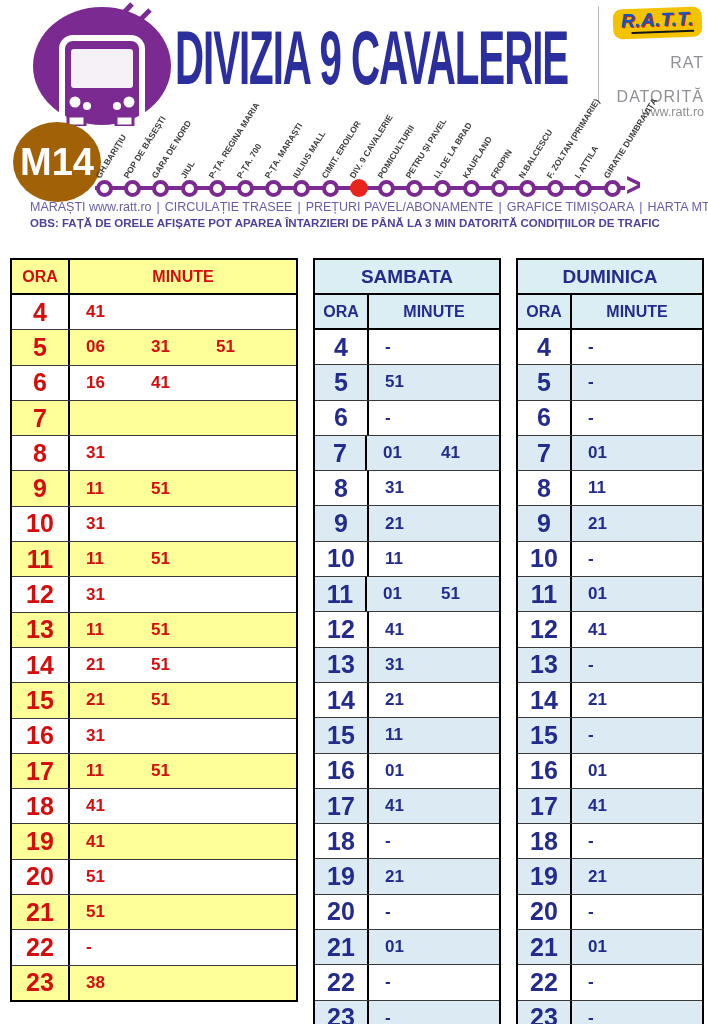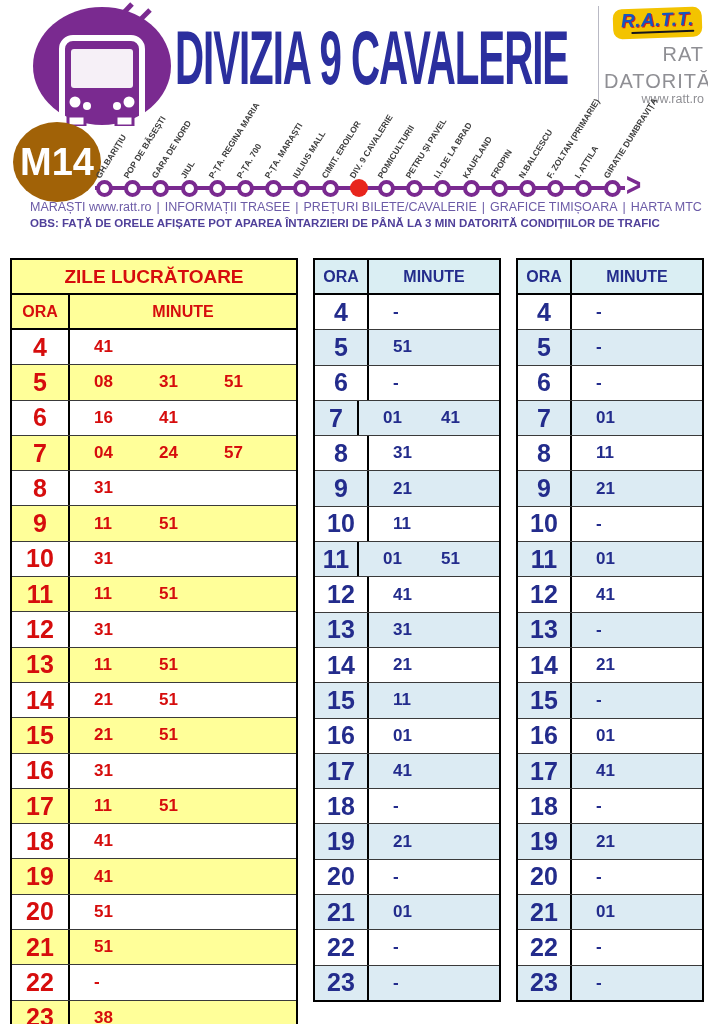--- a/index.html
+++ b/index.html
@@ -10,21 +10,21 @@
   .page-title{position:absolute;left:175px;top:14px;margin:0;font-size:76px;font-weight:bold;
     color:#2B2F9E;letter-spacing:-2px;white-space:nowrap;transform:scaleX(.53);transform-origin:0 0;}
   .vdivider{position:absolute;left:598px;top:6px;width:1px;height:96px;background:#b9b9c4;}
   .ratt{position:absolute;left:604px;top:8px;width:100px;text-align:right;}
   .ratt-badge{display:inline-block;background:#F3C300;border-radius:9px;padding:2px 8px 5px 8px;
     transform:rotate(-2deg);margin-right:2px;}
   .ratt-brand{color:#1456c0;font-weight:bold;font-style:italic;font-size:19px;line-height:1;
     text-shadow:1px 1px 0 #d02020;letter-spacing:.5px;display:block;}
   .ratt-swoosh{height:3px;background:#15151c;border-radius:2px;margin-top:3px;}
   .ratt-swoosh.s2{margin-top:2px;height:2px;width:86%;}
-  .ratt-org{color:#8f8f94;font-size:20px;line-height:1.12;letter-spacing:1px;margin-top:5px;}
+  .ratt-org{color:#8f8f94;font-size:16px;line-height:1.12;letter-spacing:1px;margin-top:16px;}
   .ratt-site{color:#8f8f94;font-size:12.5px;line-height:1.1;}
 
   
   .route{position:absolute;left:0;top:100px;width:708px;height:110px;}
   .m14-badge{position:absolute;left:13px;top:22px;width:88px;height:80px;background:#a16207;
     border-radius:50%;color:#fff;font-size:38px;font-weight:bold;display:flex;align-items:center;justify-content:center;}
   .route-line{position:absolute;left:95px;top:86px;width:530px;height:4px;background:#7A2A90;}
   .dot{position:absolute;top:80px;width:9px;height:9px;border:4px solid #7A2A90;border-radius:50%;background:#fff;}
   .dot.current{width:18px;height:18px;border:0;background:#E8251C;top:79px;}
   .st-label{position:absolute;bottom:30px;font-size:8.5px;font-weight:bold;color:#3d3d3d;
@@ -45,21 +45,21 @@
   #t2{left:516px;width:188px;}
   .tt-title{height:33px;border-bottom:2px solid #000;display:flex;align-items:center;justify-content:center;
     font-weight:bold;font-size:19px;}
   .tt-cols{height:33px;border-bottom:2px solid #000;display:flex;font-weight:bold;font-size:16px;}
   .tt-cols .ora{display:flex;align-items:center;justify-content:center;border-right:2px solid #000;}
   .tt-cols .min{flex:1;display:flex;align-items:center;justify-content:center;border-radius:11px;}
   .tt-row{height:34.3px;display:flex;border-bottom:1px solid #3a3a3a;}
   .tt-row:last-child{border-bottom:none;}
   .tt-row .hour{display:flex;align-items:center;justify-content:center;border-right:2px solid #000;
     font-size:25px;font-weight:bold;}
-  .tt-row .mins{flex:1;display:flex;align-items:center;padding-left:24px;}
+  .tt-row .mins{flex:1;display:flex;align-items:center;padding-left:16px;}
   .minute{font-size:17px;font-weight:bold;display:inline-block;}
 
   .theme-yellow{color:#D60D0D;}
   .theme-yellow .tt-title,.theme-yellow .tt-cols{background:#FFFF99;}
   .theme-yellow .tt-row.alt{background:#FFFF99;}
   .theme-yellow .ora,.theme-yellow .hour{width:56px;}
   .theme-yellow .minute{width:65px;}
 
   .theme-blue{color:#232C8C;}
   .theme-blue .tt-title,.theme-blue .tt-cols{background:#DAEEF3;}
@@ -137,57 +137,51 @@
     <div class="dot" style="left: 519px;"></div>
     <div class="st-label" style="left: 525px;">N.BALCESCU</div>
     <div class="dot" style="left: 547.2px;"></div>
     <div class="st-label" style="left: 553.2px;">F. ZOLTAN (PRIMARIE)</div>
     <div class="dot" style="left: 575.4px;"></div>
     <div class="st-label" style="left: 581.4px;">I. ATTILA</div>
     <div class="dot" style="left: 603.6px;"></div>
     <div class="st-label" style="left: 609.6px;">GIRATIE DUMBRAVIȚA</div>
   </div>
 
-<div class="nav"><span class="link">MARAȘTI www.ratt.ro</span><span class="sep">|</span><span class="link">INFORMAȚII TRASEE</span><span class="sep">|</span><span class="link">PREȚURI BILETE/CAVALERIE</span><span class="sep">|</span><span class="link">GRAFICE TIMIȘOARA</span><span class="sep">|</span><span class="link">HARTA MTC</span><span class="sep-space"></span></div>
+<div class="nav"><span class="link">MARAȘTI www.ratt.ro</span><span class="sep">|</span><span class="link">CIRCULAȚIE TRASEE</span><span class="sep">|</span><span class="link">PREȚURI PAVEL/ABONAMENTE</span><span class="sep">|</span><span class="link">GRAFICE TIMIȘOARA</span><span class="sep">|</span><span class="link">HARTA MTC</span><span class="sep-space"></span></div>
 <div class="notice">OBS: FAȚĂ DE ORELE AFIȘATE POT APAREA ÎNTARZIERI DE PÂNĂ LA 3 MIN DATORITĂ CONDIȚIILOR DE TRAFIC</div>
 
 <div class="tt theme-yellow" id="t0">
-    <div class="tt-title">ZILE LUCRĂTOARE</div>
     <div class="tt-cols">
       <div class="ora">ORA</div>
       <div class="min">MINUTE</div>
     </div>
     <div class="tt-row">
       <div class="hour">4</div>
       <div class="mins">
         <span class="minute">41</span>
       </div>
     </div>
     <div class="tt-row alt">
       <div class="hour">5</div>
       <div class="mins">
-        <span class="minute">08</span>
+        <span class="minute">06</span>
         <span class="minute">31</span>
         <span class="minute">51</span>
       </div>
     </div>
     <div class="tt-row">
       <div class="hour">6</div>
       <div class="mins">
         <span class="minute">16</span>
         <span class="minute">41</span>
       </div>
     </div>
     <div class="tt-row alt">
       <div class="hour">7</div>
-      <div class="mins">
-        <span class="minute">04</span>
-        <span class="minute">24</span>
-        <span class="minute">57</span>
-      </div>
     </div>
     <div class="tt-row">
       <div class="hour">8</div>
       <div class="mins">
         <span class="minute">31</span>
       </div>
     </div>
     <div class="tt-row alt">
       <div class="hour">9</div>
       <div class="mins">
@@ -279,20 +273,21 @@
       </div>
     </div>
     <div class="tt-row alt">
       <div class="hour">23</div>
       <div class="mins">
         <span class="minute">38</span>
       </div>
     </div>
   </div>
 <div class="tt theme-blue" id="t1">
+    <div class="tt-title">SAMBATA</div>
     <div class="tt-cols">
       <div class="ora">ORA</div>
       <div class="min">MINUTE</div>
     </div>
     <div class="tt-row">
       <div class="hour">4</div>
       <div class="mins">
         <span class="minute">-</span>
       </div>
     </div>
@@ -407,20 +402,21 @@
       </div>
     </div>
     <div class="tt-row alt">
       <div class="hour">23</div>
       <div class="mins">
         <span class="minute">-</span>
       </div>
     </div>
   </div>
 <div class="tt theme-blue" id="t2">
+    <div class="tt-title">DUMINICA</div>
     <div class="tt-cols">
       <div class="ora">ORA</div>
       <div class="min">MINUTE</div>
     </div>
     <div class="tt-row">
       <div class="hour">4</div>
       <div class="mins">
         <span class="minute">-</span>
       </div>
     </div>

